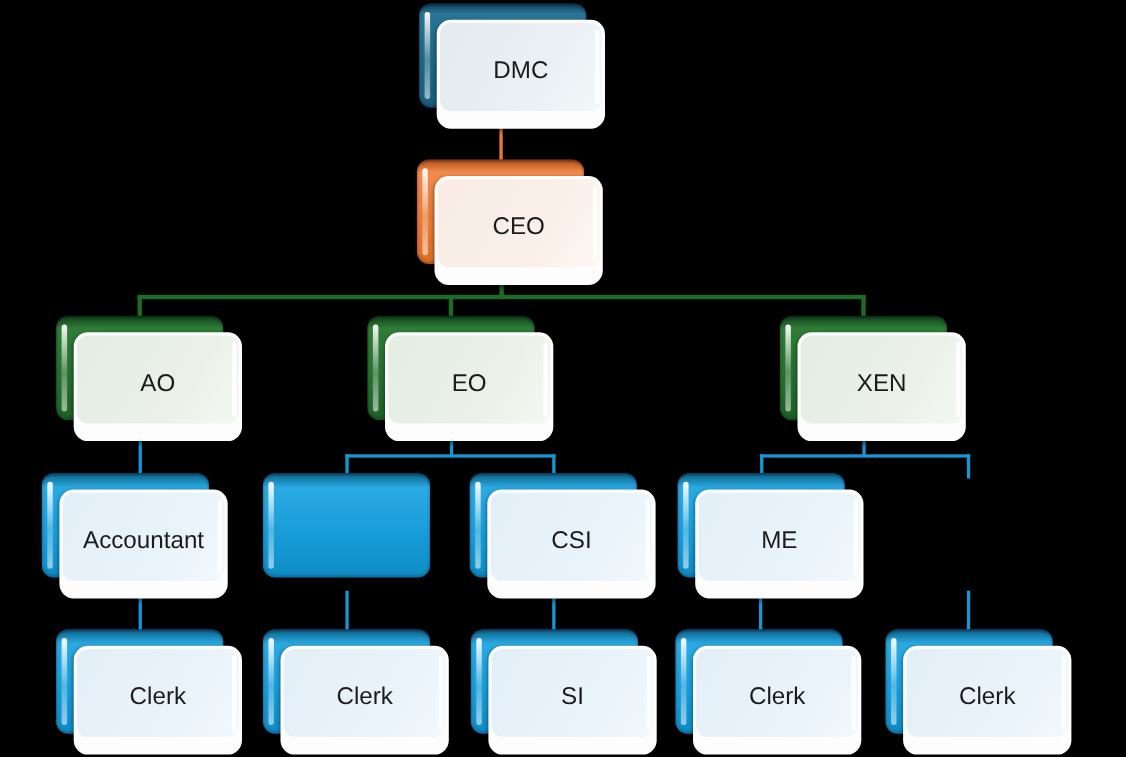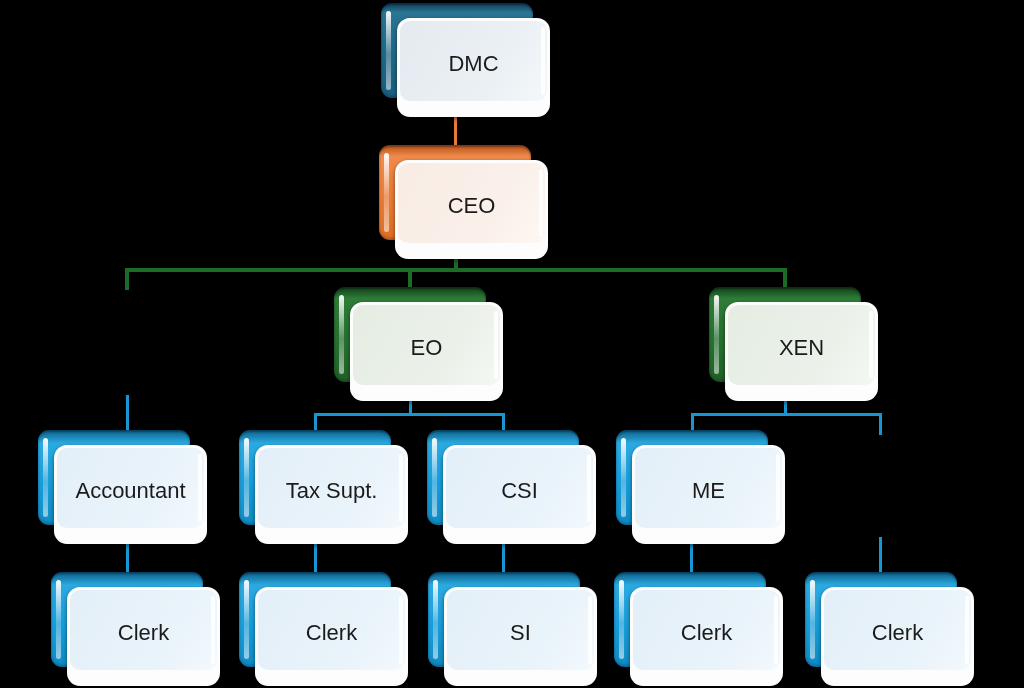--- a/index.html
+++ b/index.html
@@ -109,20 +109,26 @@
     </div>
   </div>
 
   <div class="node orange" style="left:379px;top:145px">
     <div class="back"></div>
     <div class="front">
       <div class="panel">CEO</div>
     </div>
   </div>
 
+  <div class="node green" style="left:51px;top:287px">
+    <div class="back"></div>
+    <div class="front">
+      <div class="panel">AO</div>
+    </div>
+  </div>
 
   <div class="node green" style="left:709px;top:287px">
     <div class="back"></div>
     <div class="front">
       <div class="panel">XEN</div>
     </div>
   </div>
 
   <div class="node green" style="left:334px;top:287px">
     <div class="back"></div>
@@ -133,23 +139,20 @@
 
   <div class="node blue" style="left:38px;top:430px">
     <div class="back"></div>
     <div class="front">
       <div class="panel">Accountant</div>
     </div>
   </div>
 
   <div class="node blue" style="left:239px;top:430px">
     <div class="back"></div>
-    <div class="front">
-      <div class="panel">Tax Supt.</div>
-    </div>
   </div>
 
   <div class="node blue" style="left:616px;top:430px">
     <div class="back"></div>
     <div class="front">
       <div class="panel">ME</div>
     </div>
   </div>
 
   <div class="node blue" style="left:427px;top:430px">

